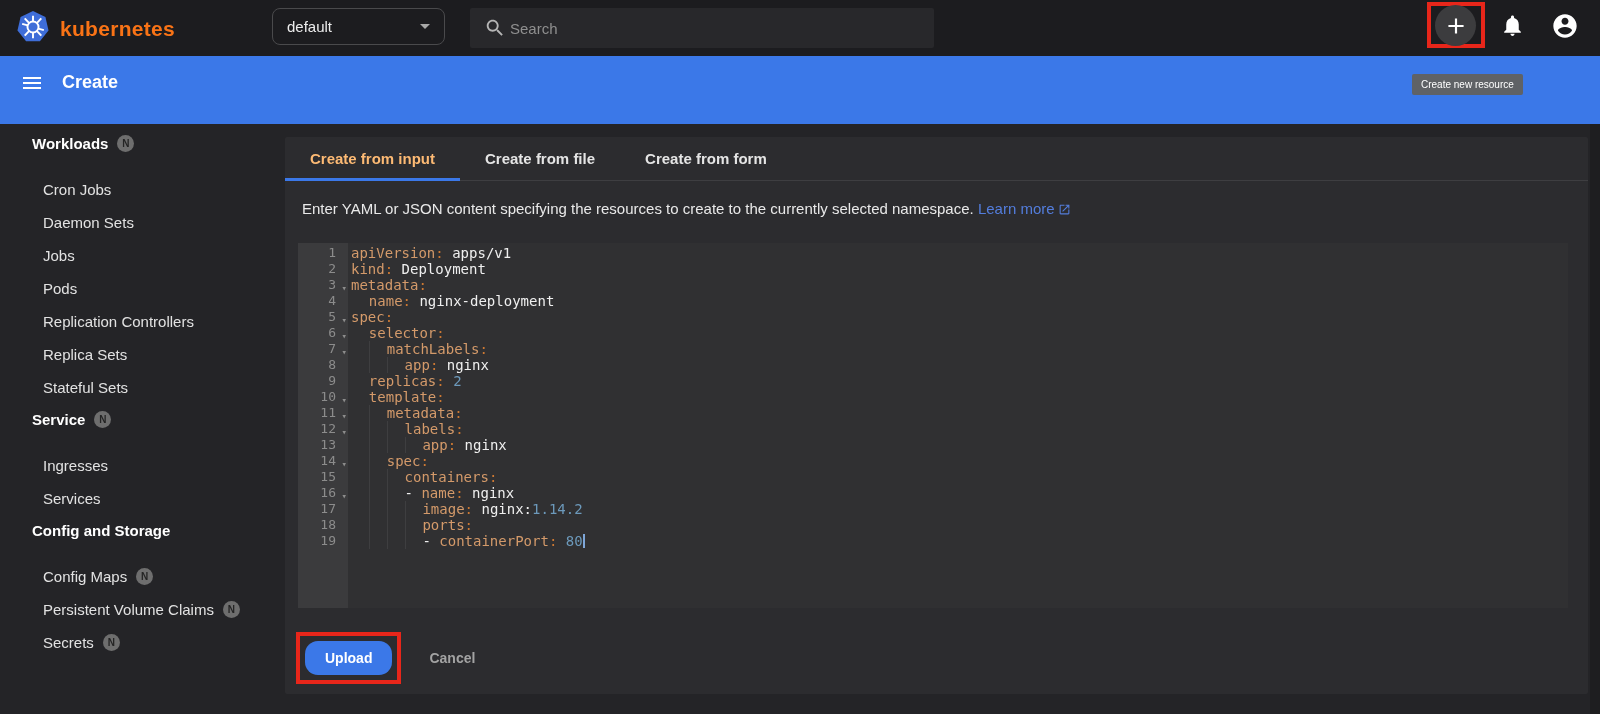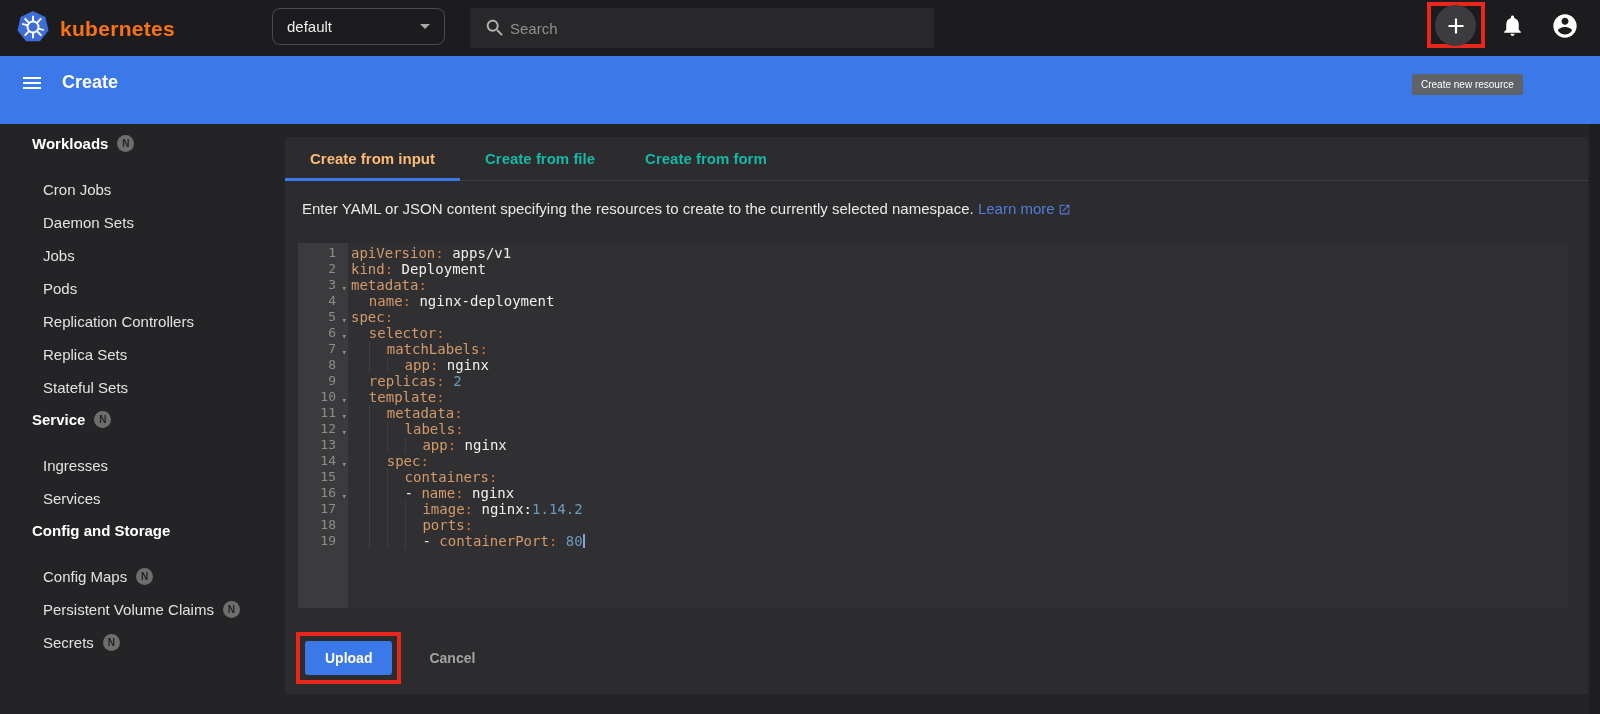--- a/index.html
+++ b/index.html
@@ -42,21 +42,21 @@
   .side-item { height:33px; display:flex; align-items:center; padding-left:43px; color:#e2e2e2;
                font-size:15px; cursor:pointer; }
   .n-badge { width:17px; height:17px; border-radius:50%; background:#6e6e6e; color:#242424;
              font-size:10px; font-weight:bold; display:inline-flex; align-items:center; justify-content:center;
              margin-left:9px; }
 
   
   .card { position:absolute; left:285px; top:137px; width:1303px; height:557px; background:#2c2c2f;
           border-radius:2px; }
   .tabs { display:flex; height:44px; border-bottom:1px solid #3e3e41; }
-  .tab { display:flex; align-items:center; padding:0 25px; font-size:15px; color:#14b8a6; cursor:pointer;
+  .tab { display:flex; align-items:center; padding:0 25px; font-size:15px; color:#e5e5e5; cursor:pointer;
          position:relative; font-weight:bold; }
   .tab.active { color:#fdba74; }
   .tab.active::after { content:""; position:absolute; left:0; right:0; bottom:-1px; height:3px; background:#3b78e8; }
   .desc { position:absolute; left:17px; top:63px; font-size:15px; color:#e9e9e9; }
   .learn-more { color:#537ddc; text-decoration:none; cursor:pointer;margin-top:44px; }
   .ext-icon { fill:#537ddc; vertical-align:-2px; margin-left:3px; }
 
   
   .editor { position:absolute; left:13px; top:106px; width:1270px; height:365px; background:#303032;
             font-family:"DejaVu Sans Mono", monospace; font-size:14px; line-height:16px; cursor:text; }
@@ -70,21 +70,21 @@
   .tok-v { color:#efefef; }
   .tok-n { color:#6c99bb; }
   .ig { display:inline-block; border-left:1px solid rgba(255,255,255,.07); }
   .ig.first { border-left-color:transparent; }
   .caret-cursor { display:inline-block; width:2px; height:14px; background:#7ea6d8; vertical-align:-2px; }
 
   
   .actions { position:absolute; left:11px; top:495px; height:52px; display:flex; align-items:center; }
   .upload-highlight { border:4px solid #e8261a; padding:5px; }
   .upload-btn { background:#3b78e8; color:#ffffff; font-size:14px; font-weight:bold; border:none;
-                border-radius:3px; padding:9px 20px; cursor:pointer; font-family:"Liberation Sans",sans-serif; }
+                border-radius:13px; padding:9px 20px; cursor:pointer; font-family:"Liberation Sans",sans-serif; }
   .cancel-link { color:#a3a3a3; font-size:14px; font-weight:bold; margin-left:28px; cursor:pointer; }
 
   .right-scroll-strip { position:absolute; right:0; top:111px; width:10px; height:603px; background:#1e1e20; }
 </style>
 </head>
 <body>
 
 <div class="topbar">
   <div class="brand">
     <span>

